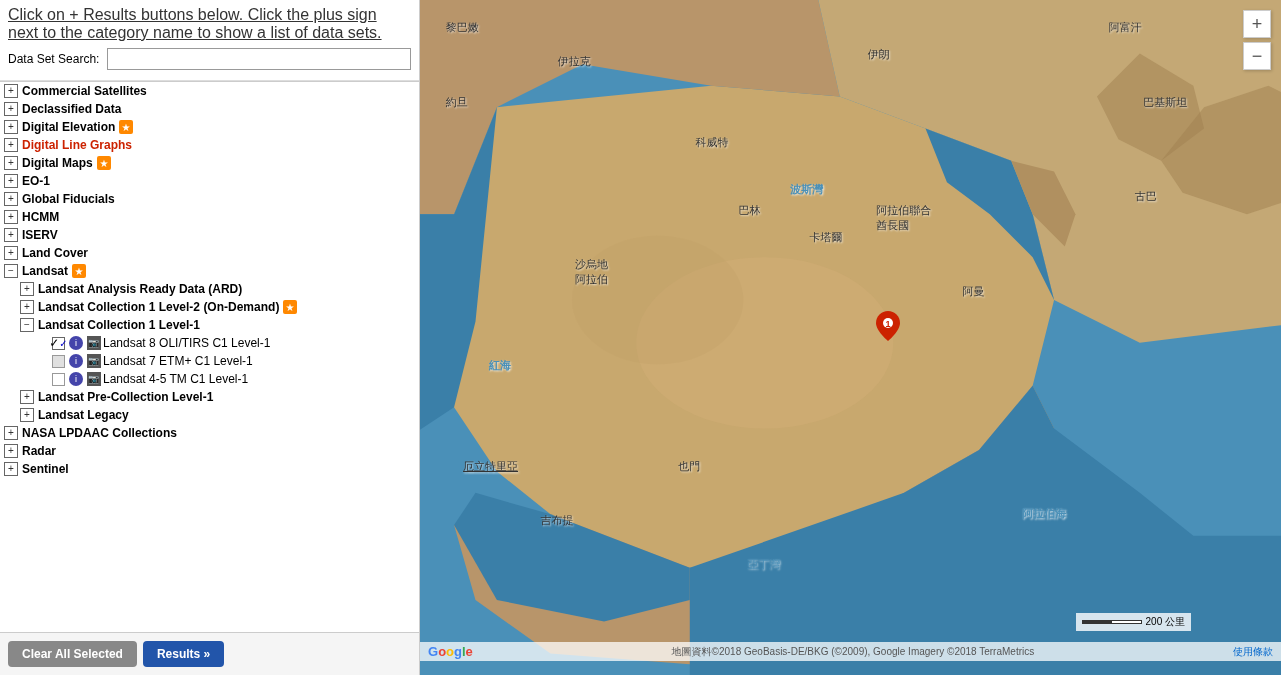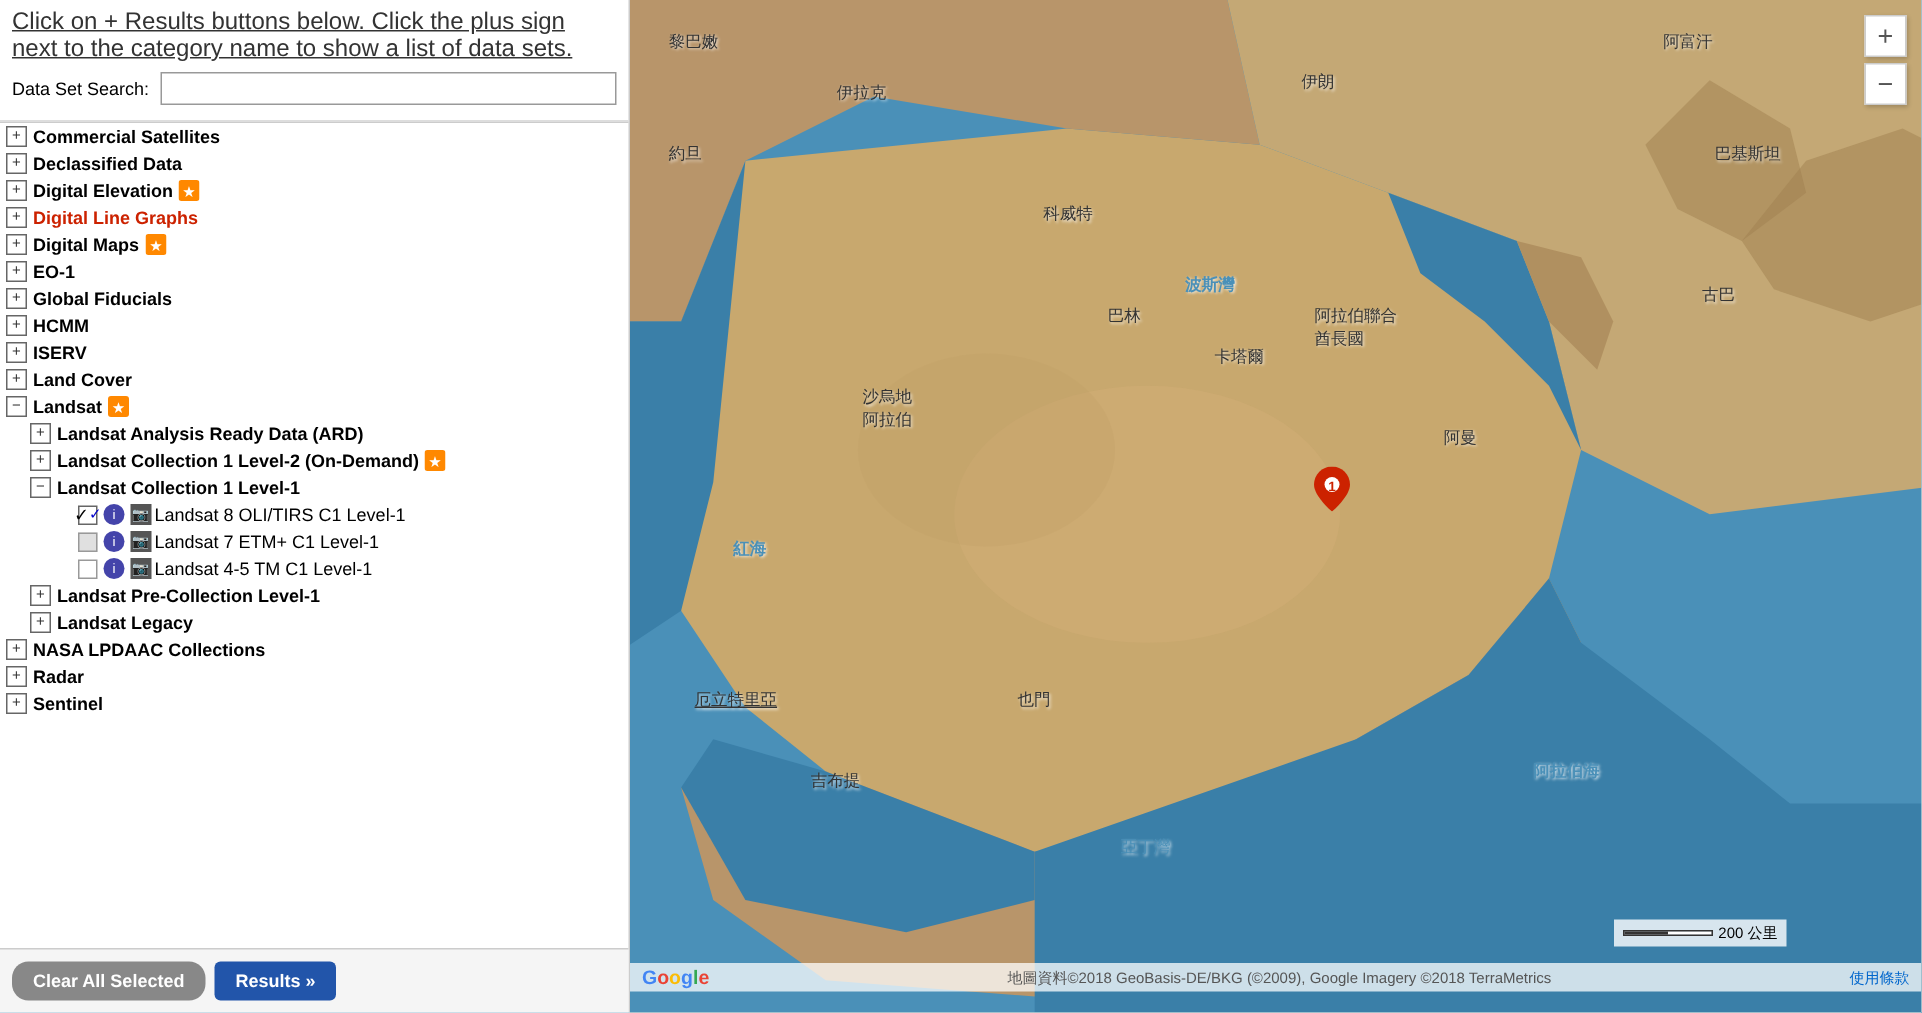--- a/index.html
+++ b/index.html
@@ -42,21 +42,21 @@
     .checkbox-icon.checked::after { content: '✓'; font-size: 10px; color: #0000cc; }
 
     .info-btn { width: 14px; height: 14px; background: #4444aa; color: #fff; border-radius: 50%; font-size: 9px; display: inline-flex; align-items: center; justify-content: center; margin: 0 2px; flex-shrink: 0; }
     .camera-btn { width: 14px; height: 14px; background: #555; color: #fff; font-size: 9px; display: inline-flex; align-items: center; justify-content: center; margin: 0 2px; flex-shrink: 0; }
 
     .indent1 { padding-left: 20px; }
     .indent3 { padding-left: 52px; }
 
     .bottom-bar { display: flex; gap: 6px; padding: 8px; border-top: 1px solid #ccc; background: #f5f5f5; }
     .btn { padding: 6px 14px; font-size: 12px; font-weight: bold; border: none; border-radius: 4px; cursor: pointer; color: #fff; }
-    .btn-gray { background: #888; border-radius: 11px; }
+    .btn-gray { background: #888; }
     .btn-blue { background: #4477cc; }
     .btn-dark-blue { background: #2255aa; }
 
     
     .right-panel { flex: 1; position: relative; overflow: hidden; }
 
     .map-area { width: 100%; height: 100%; background: #c8a96e; position: relative; overflow: hidden; }
 
     
     .map-svg { position: absolute; top: 0; left: 0; width: 100%; height: 100%; }

